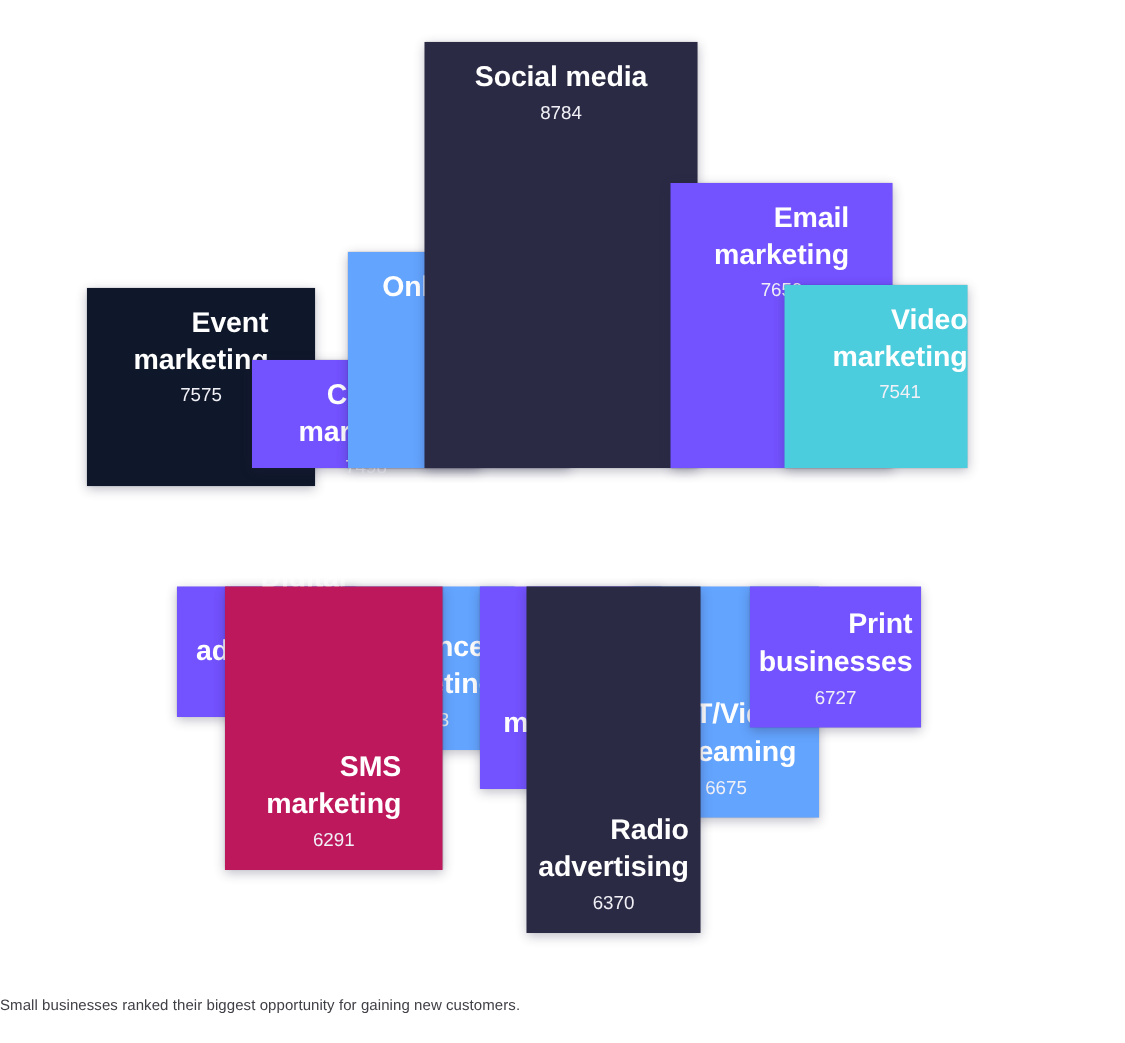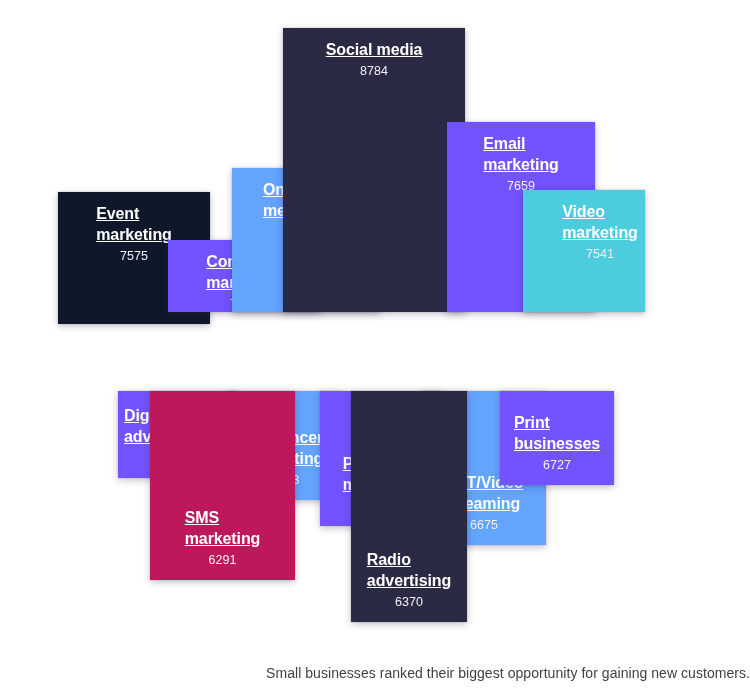--- a/index.html
+++ b/index.html
@@ -34,50 +34,49 @@
   
   .tile.top-cluster {
     justify-content: flex-start;
   }
   
   .tile.bottom-cluster {
     justify-content: flex-end;
   }
 
   .tile-label {
-    font-size: 16px;
+    font-size: 19px;
     font-weight: bold;
     line-height: 1.3;
-    text-align: left;
+    text-align: right;
     color: #ffffff;
     letter-spacing: -0.1px;
     padding: 0 6px;
     white-space: pre-line;
-    text-decoration: underline;
   }
 
   .tile-value {
     font-size: 12.5px;
     line-height: 1.3;
     text-align: center;
     color: #f0f0f6;
     margin-top: 2px;
     padding: 0 6px;
   }
 
   .tile.top-cluster .tile-label { margin-top: 12px; }
   .tile.bottom-cluster .tile-value { margin-bottom: 12px; }
 
   #caption {
     position: absolute;
     left: 0;
     top: 665px;
     width: 750px;
-    text-align: right;
-    font-size: 14px;
+    text-align: left;
+    font-size: 10px;
     color: #3f3f46;
     letter-spacing: 0.05px;
   }
 </style>
 </head>
 <body>
 
 <div id="chart-canvas">
     <div class="tile top-cluster" style="left: 58px; top: 192px; width: 152px; height: 132px; background: #0f172a; z-index: 1;">
       <div class="tile-label">Event

